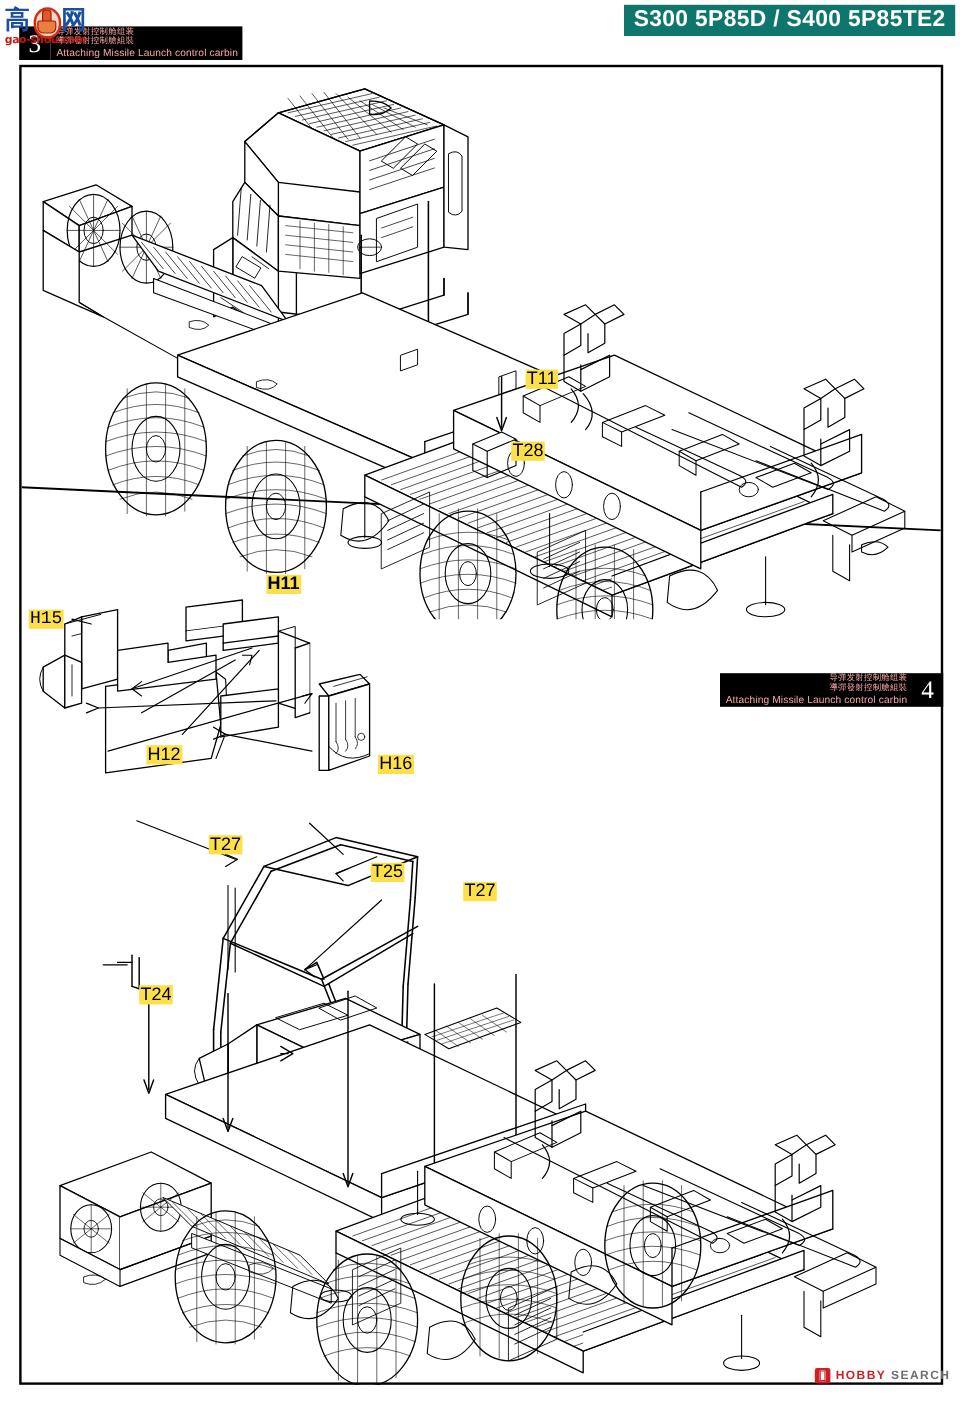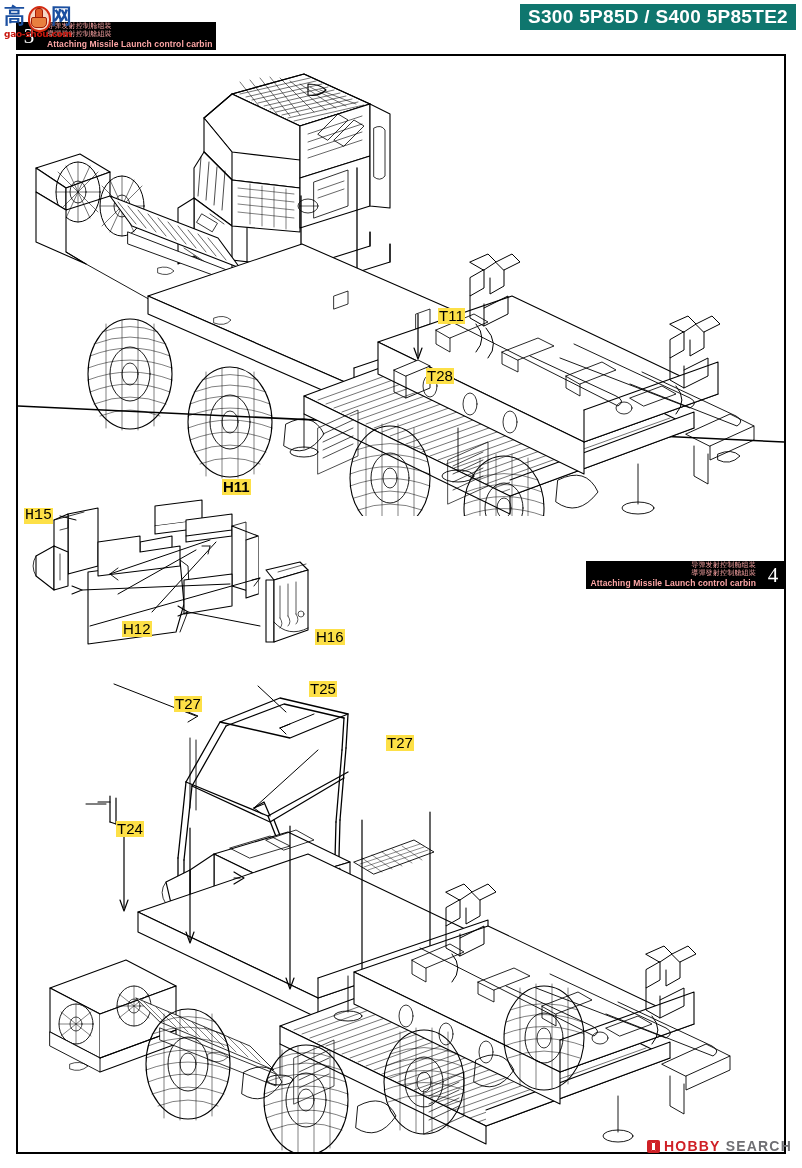--- a/index.html
+++ b/index.html
@@ -75,21 +75,21 @@
   .step-hdr .txt{
     background:#000;color:#fca5a5;padding:1px 4px 1px 5px;
     display:flex;flex-direction:column;justify-content:center;
   }
   .step-hdr .cn{
     font-family:"DejaVu Sans", sans-serif;
     font-size:7px;line-height:7.5px;letter-spacing:0.2px;white-space:nowrap;
   }
   .step-hdr .en{
     font-family:"Liberation Sans", sans-serif;
-    font-size:8.5px;line-height:10px;white-space:nowrap;font-weight:bold;
+    font-size:8.5px;line-height:10px;white-space:nowrap;font-weight:normal;
     letter-spacing:0.1px;margin-top:1px;
   }
   #step3{ left:16px; top:22px; }
   #step3 .txt{ text-align:left; align-items:flex-start; }
   #step4{ right:16px; top:561px; flex-direction:row-reverse;}
   #step4 .txt{ text-align:right; align-items:flex-end; }
 
   
   .plabel{
     position:absolute;z-index:25;
@@ -111,21 +111,21 @@
     width:13px;height:13px;background:#cf2026;border-radius:2px;
     position:relative;
   }
   #hs-wm .mark:after{
     content:"";position:absolute;left:4px;top:2px;width:5px;height:9px;
     background:#fff;border-radius:1px;
     box-shadow:inset 0 0 0 1px #cf2026;
   }
   #hs-wm .ht{
     font-family:"Liberation Sans", sans-serif;
-    font-size:14px;line-height:15px;font-weight:bold;color:#6f6f73;
+    font-size:10px;line-height:15px;font-weight:bold;color:#6f6f73;
     letter-spacing:1.2px;
   }
   #hs-wm .ht .b{color:#cf2026;}
 </style>
 </head>
 <body>
 
 <div id="wm-logo">
   <div class="cjk-row">
     <span class="cjk">高</span>
@@ -949,21 +949,21 @@
 
 <div class="plabel" style="left:438px;top:308px;">T11</div>
 <div class="plabel" style="left:426px;top:368px;">T28</div>
 
 <div class="plabel" style="left:24px;top:508px;font-family:Liberation Mono, monospace;">H15</div>
 <div class="plabel" style="left:222px;top:479px;font-weight:bold;">H11</div>
 <div class="plabel" style="left:82px;top:621px;margin-left:40px;">H12</div>
 <div class="plabel" style="left:315px;top:629px;">H16</div>
 
 <div class="plabel" style="left:174px;top:696px;">T27</div>
-<div class="plabel" style="left:309px;top:681px;">T25</div>
+<div class="plabel" style="left:309px;top:719px;">T25</div>
 <div class="plabel" style="left:386px;top:735px;">T27</div>
 <div class="plabel" style="left:116px;top:805px;margin-top:16px;">T24</div>
 
 <div id="hs-wm">
   <span class="mark"></span>
   <span class="ht">
     <span class="b">HOBBY</span><span>&nbsp;</span><span>SEARCH</span>
   </span>
 </div>
 

